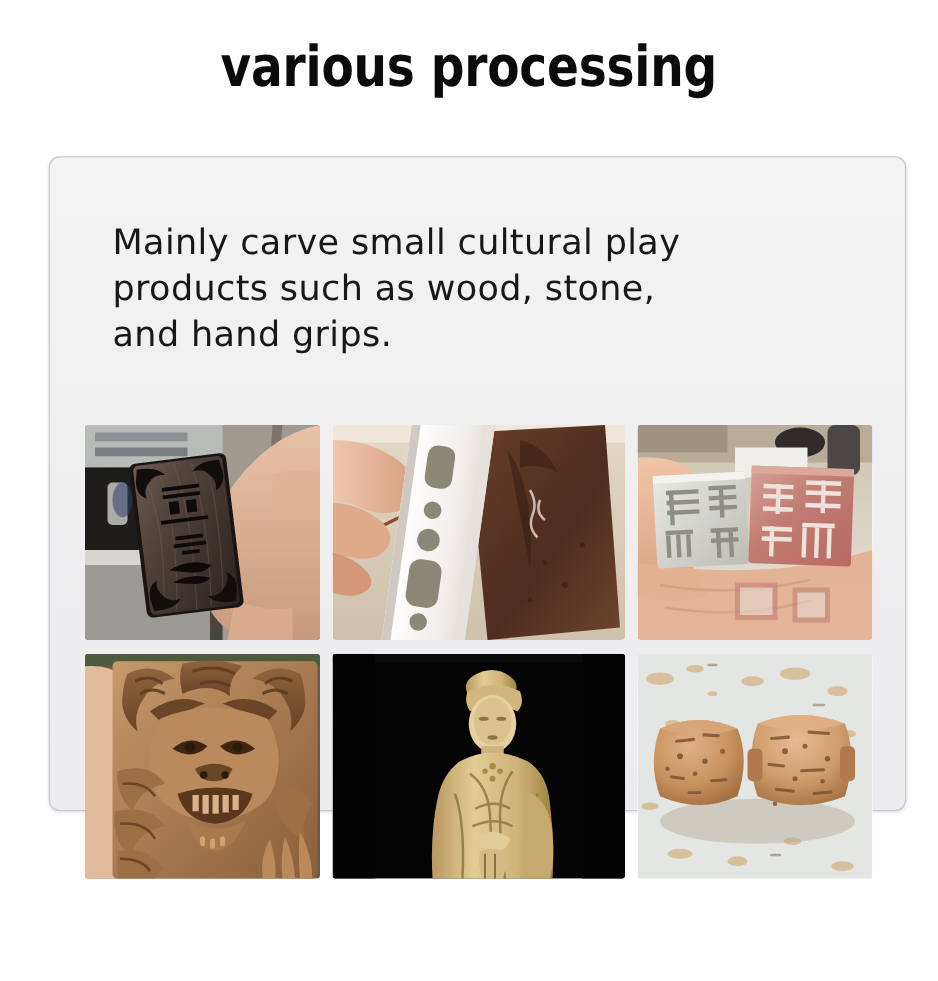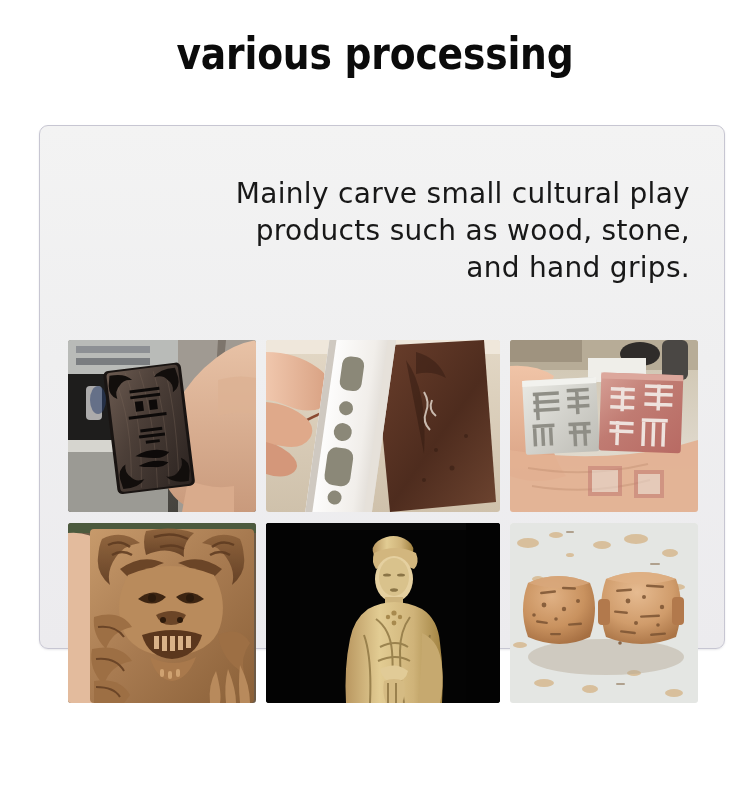--- a/index.html
+++ b/index.html
@@ -39,21 +39,20 @@
     position: absolute;
     left: 39px;
     top: 125px;
     width: 686px;
     height: 524px;
     box-sizing: border-box;
     background: linear-gradient(180deg, #f3f3f3 0%, #efeff0 45%, #ecebee 100%);
     border: 1px solid #c7c6d2;
     border-radius: 9px;
     box-shadow: 0 1px 2px rgba(120,120,140,0.18);
-    text-align: right;
   }
 
   
   .description {
     position: absolute;
     left: 50px;
     top: 49px;
     width: 600px;
     font-family: "DejaVu Sans", "Liberation Sans", sans-serif;
     font-weight: 400;

